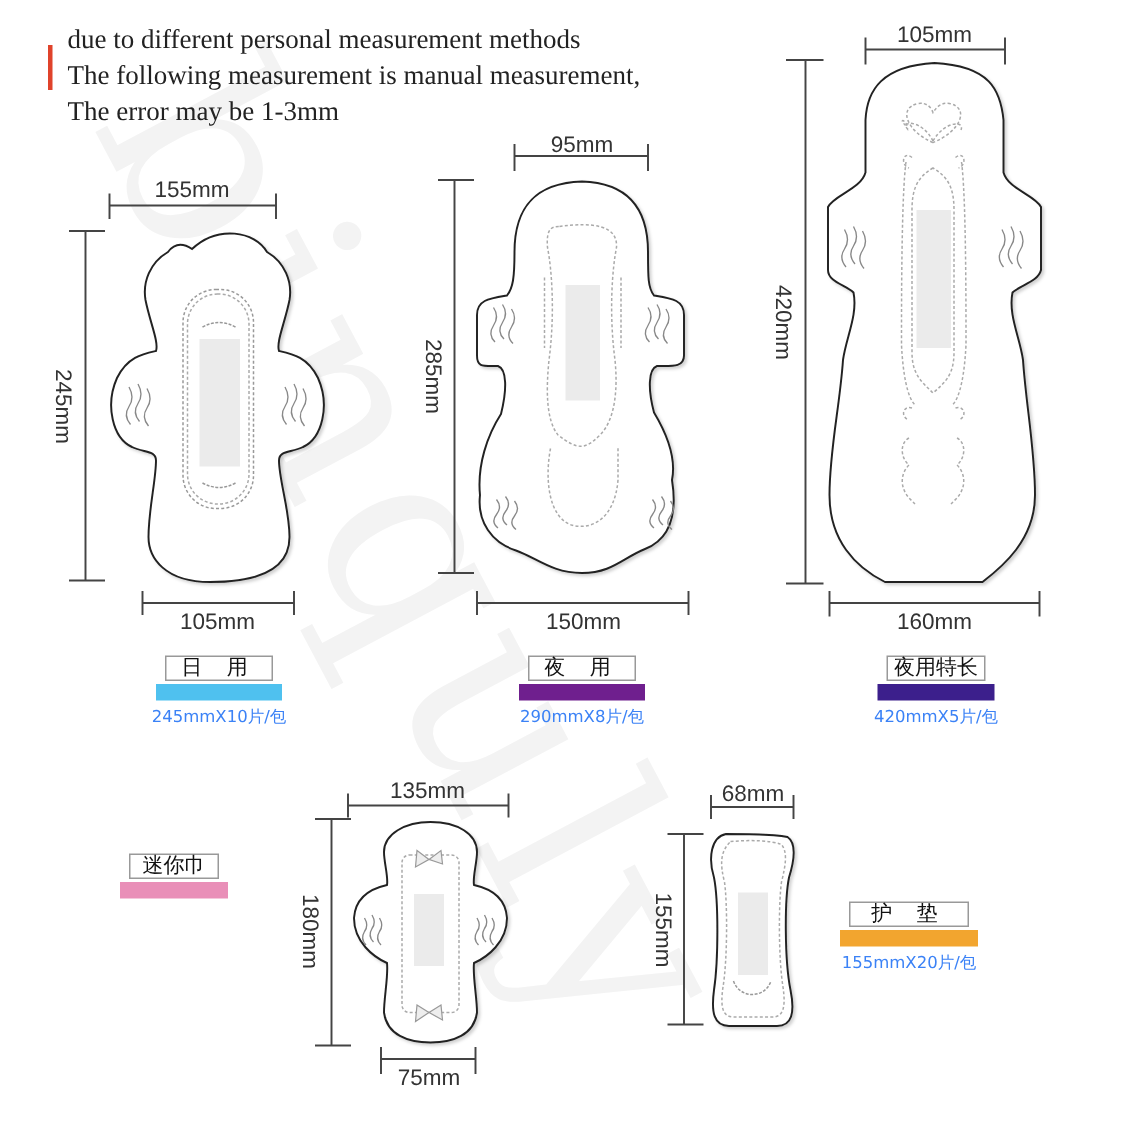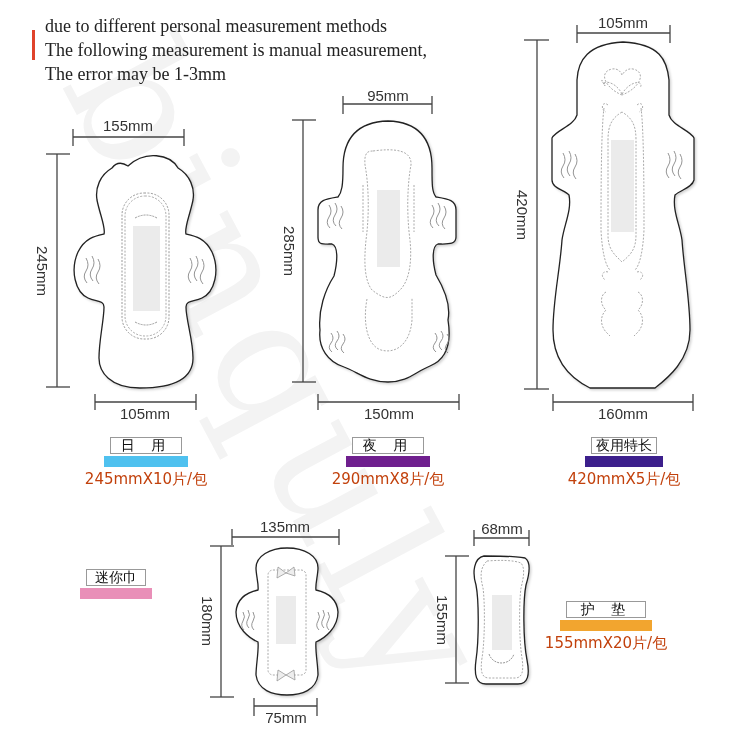--- a/index.html
+++ b/index.html
@@ -8,21 +8,21 @@
     .note { position: absolute; left: 45px; top: 14px; font-family: "Liberation Serif", serif; font-size: 18px; line-height: 24px; color: #222; }
     .note div { white-space: nowrap; }
     .red-bar { position: absolute; left: 32px; top: 30px; width: 3px; height: 30px; background: #e0432b; }
     svg.diagram { position: absolute; left: 0; top: 0; }
     .dim { font-family: "Liberation Sans", sans-serif; font-size: 15px; fill: #333; }
     .label-group { position: absolute; text-align: center; }
     .badge { position: relative; display: inline-block; height: 30px; }
     .badge .fill { position: absolute; left: 0; right: 0; bottom: 0; height: 11px; }
     .badge .box { position: relative; border: 1px solid #999; background: rgba(255,255,255,0.6); height: 15px; margin: 0 6px; font-family: "DejaVu Sans", sans-serif; font-size: 14px; line-height: 15px; color: #111; padding: 0 10px; letter-spacing: 6px; }
     .badge .box.tight { letter-spacing: 0; padding: 0 4px; }
-    .spec { font-family: "DejaVu Sans", sans-serif; font-size: 15px; color: #c2410c; margin-top: 3px; white-space: nowrap; }
+    .spec { font-family: "DejaVu Sans", sans-serif; font-size: 11px; color: #3b82f6; margin-top: 3px; white-space: nowrap; }
   </style>
 </head>
 <body>
 
 <div class="watermark">binquly</div>
 
 <div class="red-bar"></div>
 <div class="note">
   <div> due to different personal measurement methods</div>
   <div>The following measurement is manual measurement,</div>

